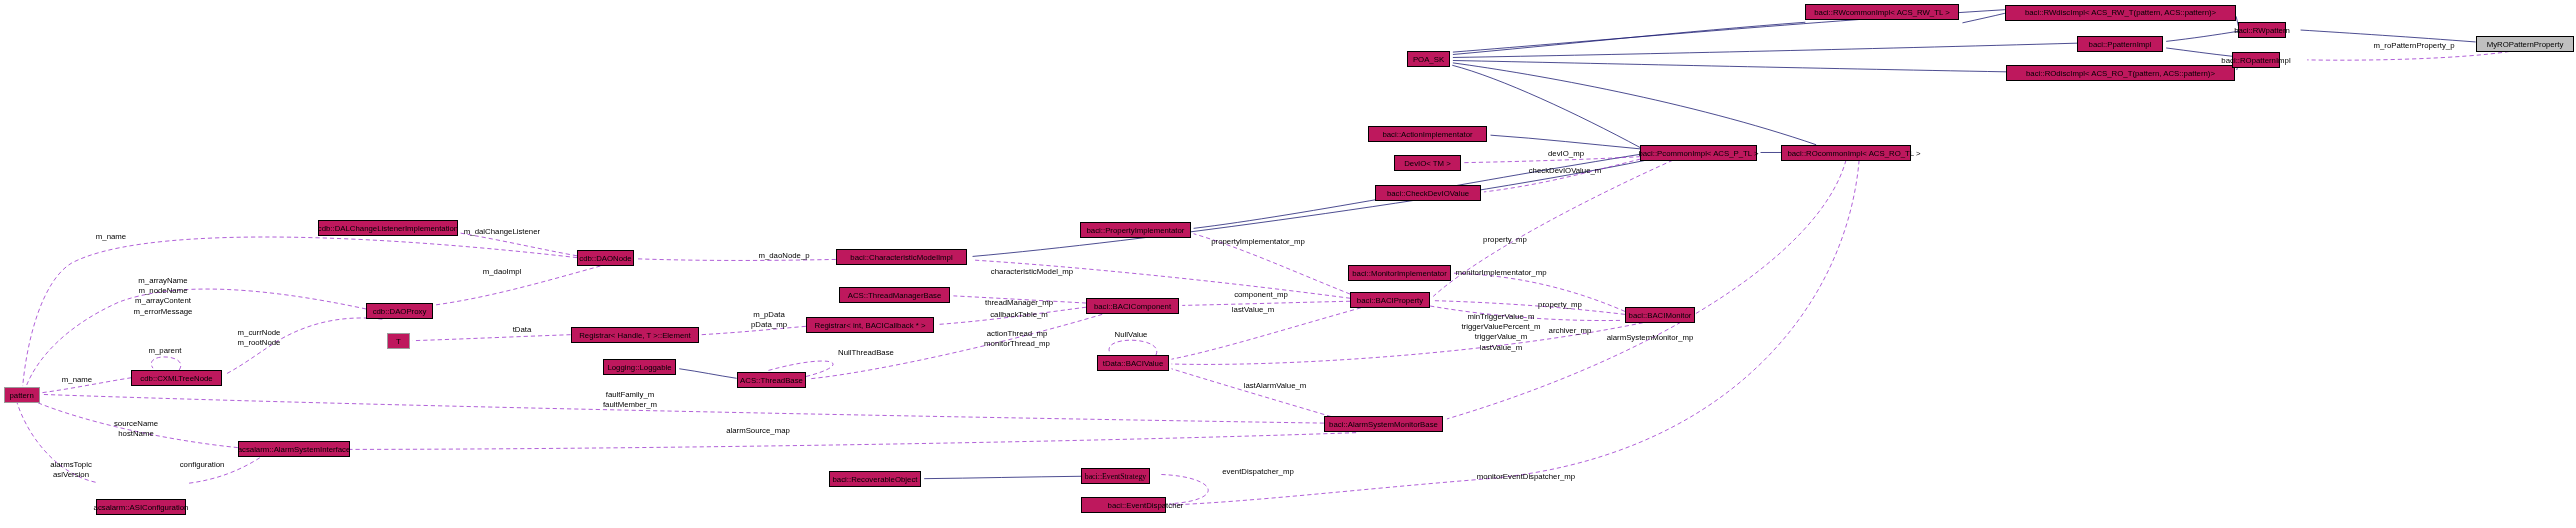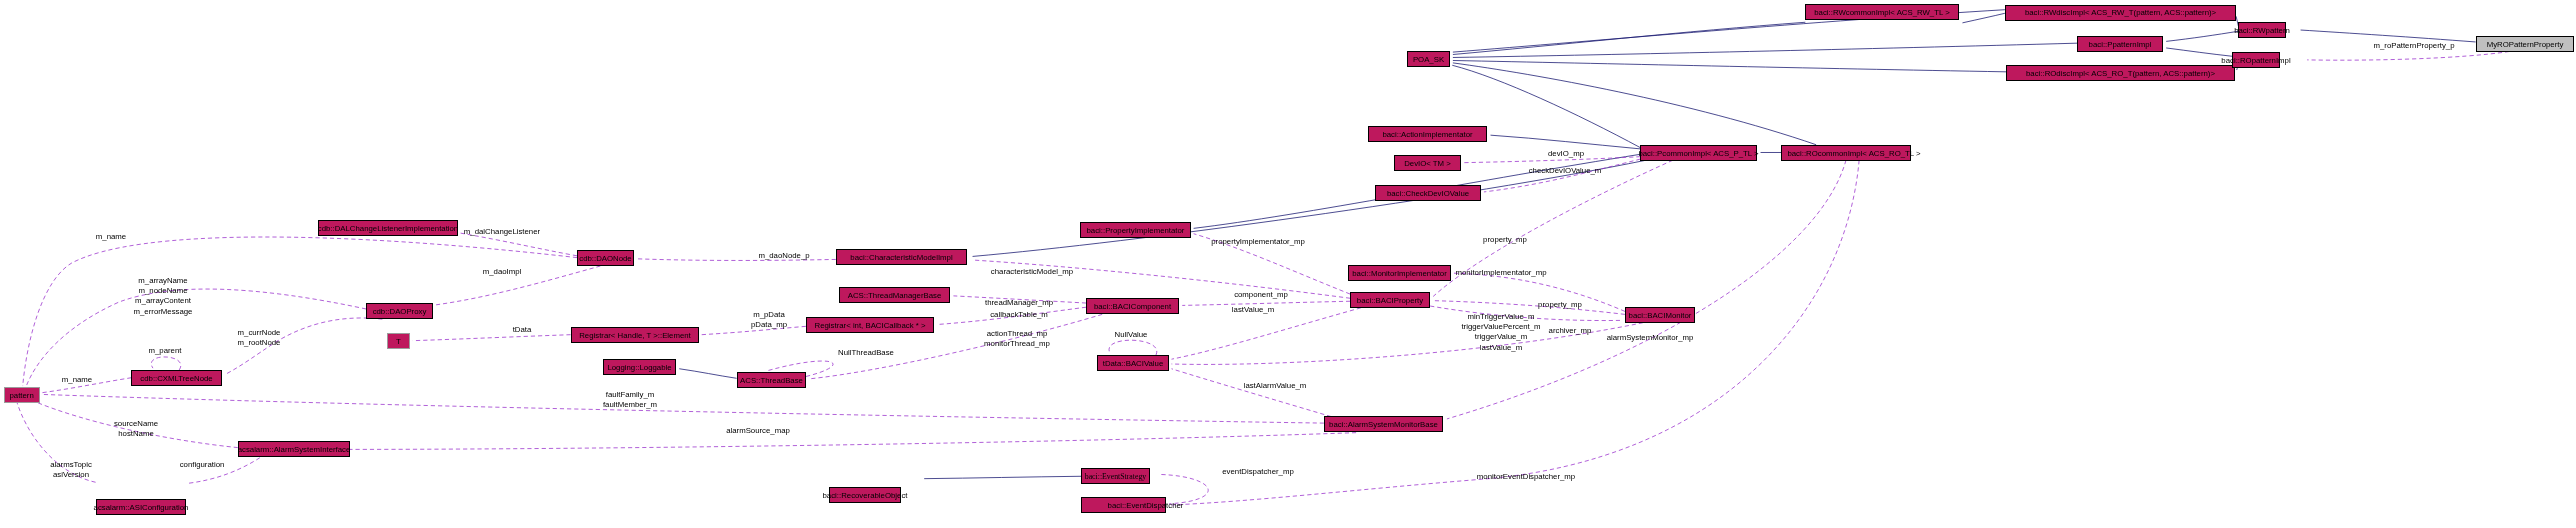--- a/index.html
+++ b/index.html
@@ -120,21 +120,21 @@
 <div class="node" style="left:1097px;top:355px;width:72px;">tData::BACIValue</div>
 <div class="node" style="left:366px;top:303px;width:67px;">cdb::DAOProxy</div>
 <div class="node gray" style="left:387px;top:333px;width:23px;">T</div>
 <div class="node" style="left:131px;top:370px;width:91px;">cdb::CXMLTreeNode</div>
 <div class="node gray" style="left:3.6px;top:387px;width:36px;">pattern</div>
 <div class="node" style="left:603px;top:359px;width:73px;">Logging::Loggable</div>
 <div class="node" style="left:737px;top:372px;width:69px;">ACS::ThreadBase</div>
 <div class="node" style="left:1324px;top:416px;width:119px;">baci::AlarmSystemMonitorBase</div>
 <div class="node" style="left:238px;top:441px;width:112px;">acsalarm::AlarmSystemInterface</div>
 <div class="node" style="left:96px;top:499px;width:90px;">acsalarm::ASIConfiguration</div>
-<div class="node" style="left:829px;top:471px;width:72px;margin-top:16px;">baci::RecoverableObject</div>
+<div class="node" style="left:829px;top:471px;width:92px;">baci::RecoverableObject</div>
 <div class="node" style="left:1081px;top:468px;width:69px;font-family:Liberation Serif, serif;">baci::EventStrategy</div>
 <div class="node" style="left:1081px;top:497px;width:85px;padding-left:44px;">baci::EventDispatcher</div>
 
 <div class="elabel" style="left:2414px;top:41px;">m_roPatternProperty_p</div>
 <div class="elabel" style="left:1566px;top:149px;">devIO_mp</div>
 <div class="elabel" style="left:1565px;top:166px;">checkDevIOValue_m</div>
 <div class="elabel" style="left:1505px;top:235px;">property_mp</div>
 <div class="elabel" style="left:1258px;top:237px;">propertyImplementator_mp</div>
 <div class="elabel" style="left:1032px;top:267px;">characteristicModel_mp</div>
 <div class="elabel" style="left:1501px;top:268px;">monitorImplementator_mp</div>

